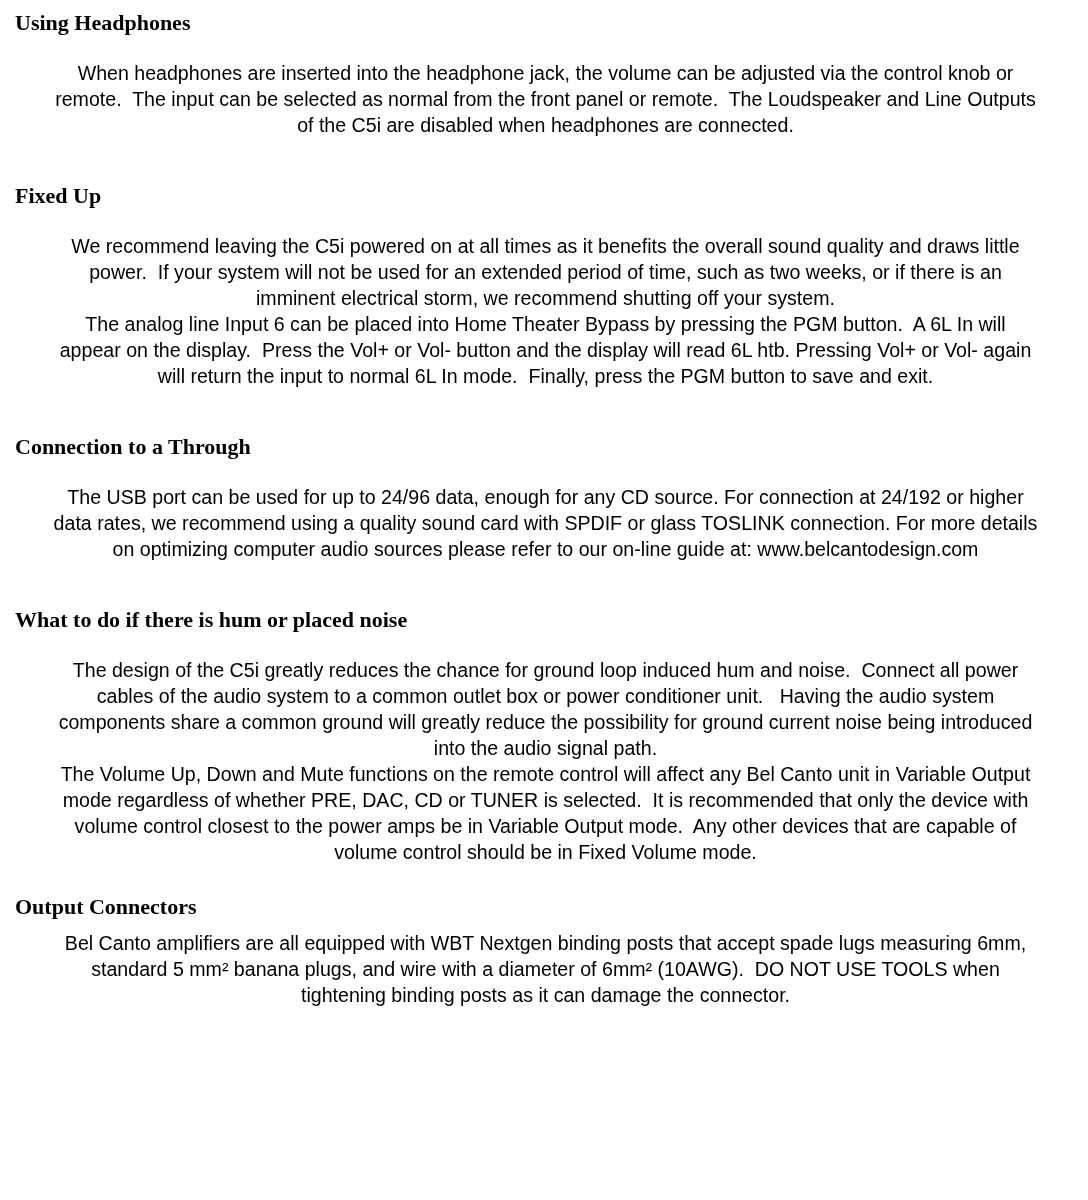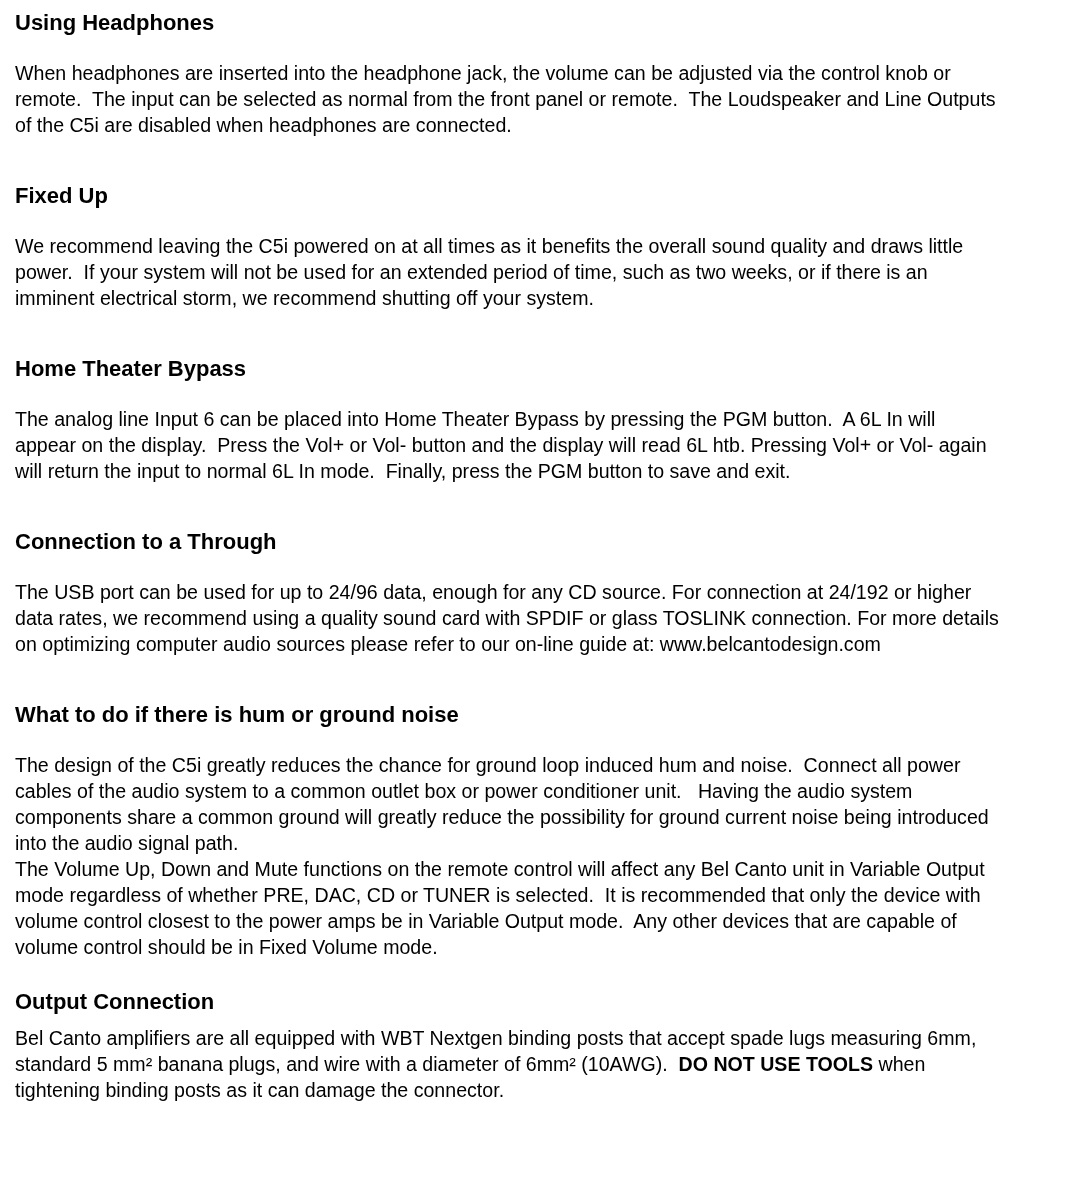--- a/index.html
+++ b/index.html
@@ -14,29 +14,31 @@
     box-sizing: border-box;
     padding: 10px 12px 0 15px;
     overflow: hidden;
   }
   .section h2 {
     font-size: 22px;
     line-height: 26px;
     font-weight: bold;
     margin: 45px 0 24px 0;
     letter-spacing: 0;
+    font-family: Liberation Serif, serif;
   }
   .section.first h2 { margin-top: 0; }
   .section.semi h2 { margin-top: 37px; }
   .section.tight h2 { margin-top: 29px; margin-bottom: 10px; }
   .section p {
     margin: 0;
     white-space: pre-wrap;
+    text-align: center;
   }
-  .bold-inline { font-weight: bold; }
+  .bold-inline { font-weight: normal; }
 </style>
 </head>
 <body>
 
 <main>
 
   <section class="section first">
     <h2>Using Headphones</h2>
     <p><span>When headphones are inserted into the headphone jack, the volume can be adjusted via the control knob or
 remote.  The input can be selected as normal from the front panel or remote.  The Loudspeaker and Line Outputs
@@ -44,48 +46,47 @@
   </section>
 
   <section class="section">
     <h2>Fixed Up</h2>
     <p><span>We recommend leaving the C5i powered on at all times as it benefits the overall sound quality and draws little
 power.  If your system will not be used for an extended period of time, such as two weeks, or if there is an
 imminent electrical storm, we recommend shutting off your system.</span></p>
   </section>
 
   <section class="section">
-    <h2>Home Theater Bypass</h2>
     <p><span>The analog line Input 6 can be placed into Home Theater Bypass by pressing the PGM button.  A 6L In will
 appear on the display.  Press the Vol+ or Vol- button and the display will read 6L htb. Pressing Vol+ or Vol- again
 will return the input to normal 6L In mode.  Finally, press the PGM button to save and exit.</span></p>
   </section>
 
   <section class="section">
     <h2>Connection to a Through</h2>
     <p><span>The USB port can be used for up to 24/96 data, enough for any CD source. For connection at 24/192 or higher
 data rates, we recommend using a quality sound card with SPDIF or glass TOSLINK connection. For more details
 on optimizing computer audio sources please refer to our on-line guide at: </span><span>www.belcantodesign.com</span></p>
   </section>
 
   <section class="section">
-    <h2>What to do if there is hum or ground noise</h2>
+    <h2>What to do if there is hum or placed noise</h2>
     <p><span>The design of the C5i greatly reduces the chance for ground loop induced hum and noise.  Connect all power
 cables of the audio system to a common outlet box or power conditioner unit.   Having the audio system
 components share a common ground will greatly reduce the possibility for ground current noise being introduced
 into the audio signal path.</span></p>
   </section>
 
   <section class="section semi">
     <p><span>The Volume Up, Down and Mute functions on the remote control will affect any Bel Canto unit in Variable Output
 mode regardless of whether PRE, DAC, CD or TUNER is selected.  It is recommended that only the device with
 volume control closest to the power amps be in Variable Output mode.  Any other devices that are capable of
 volume control should be in Fixed Volume mode.</span></p>
   </section>
 
   <section class="section tight">
-    <h2>Output Connection</h2>
+    <h2>Output Connectors</h2>
     <p><span>Bel Canto amplifiers are all equipped with WBT Nextgen binding posts that accept spade lugs measuring 6mm,
 standard 5 mm² banana plugs, and wire with a diameter of 6mm² (10AWG).  </span><span class="bold-inline">DO NOT USE TOOLS</span><span> when
 tightening binding posts as it can damage the connector.</span></p>
   </section>
 
 </main>
 
 </body></html>

